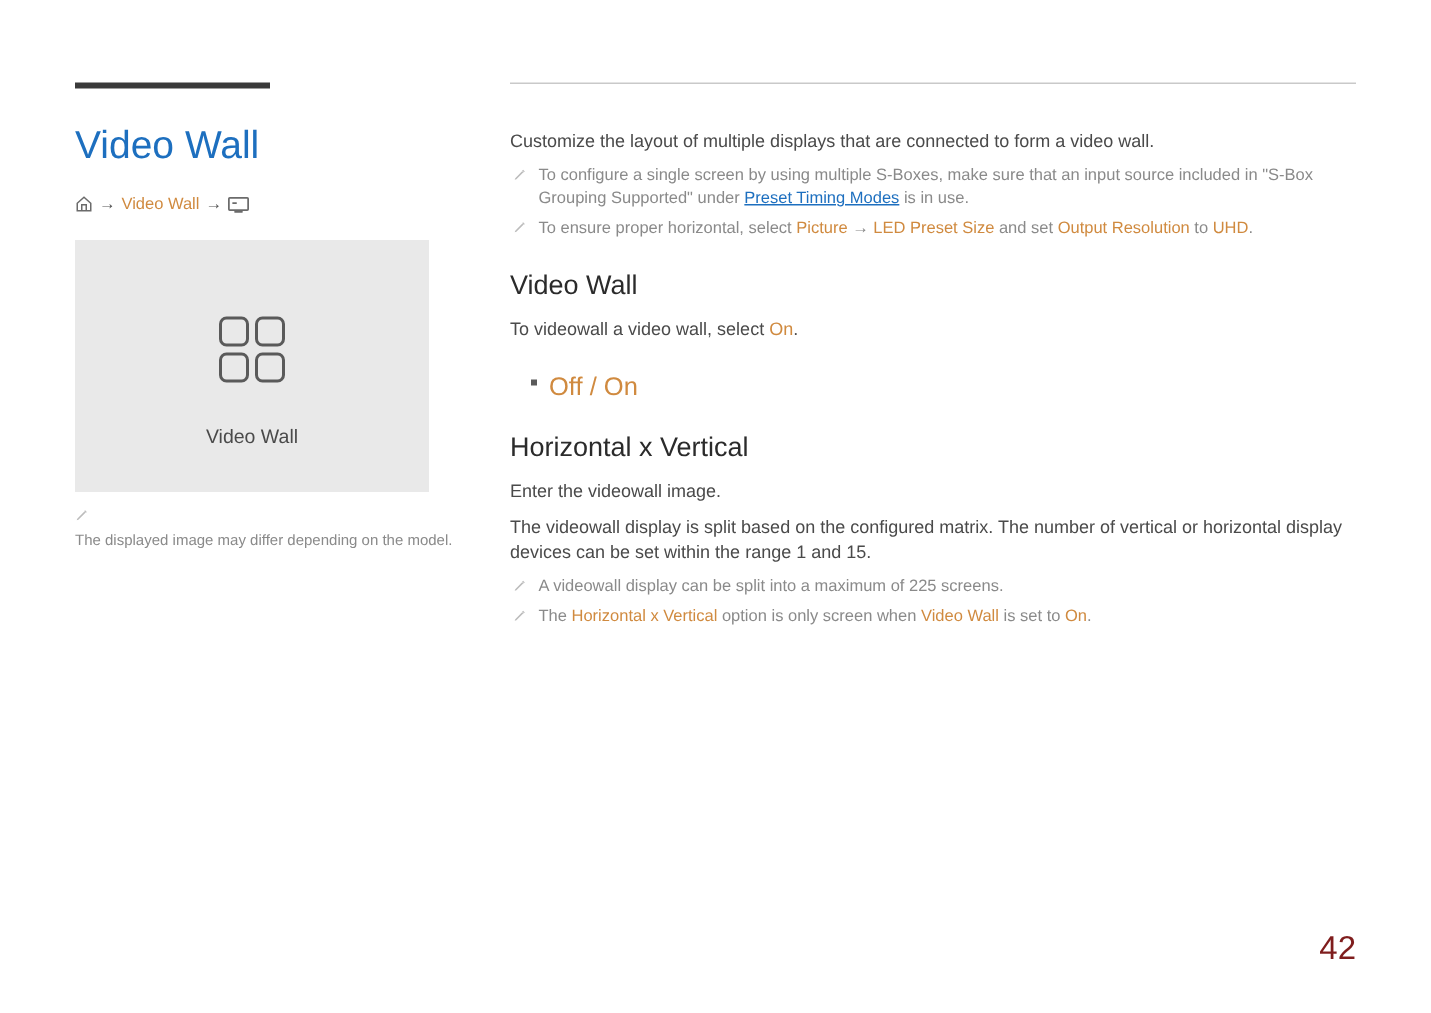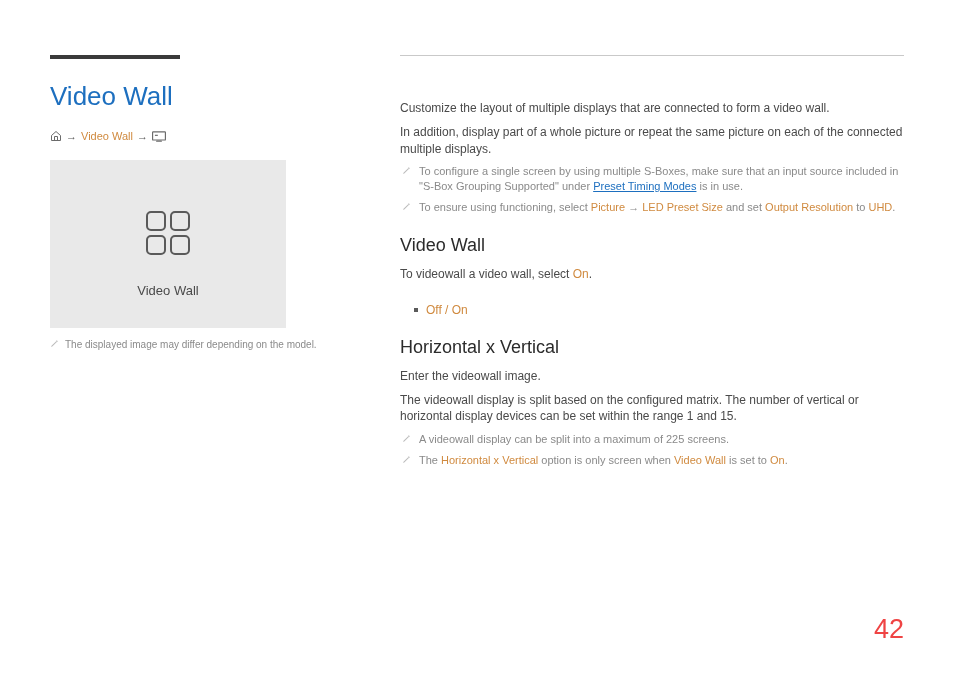--- a/index.html
+++ b/index.html
@@ -9,21 +9,20 @@
     height: 675px;
     background: #ffffff;
     font-family: Arial, Helvetica, sans-serif;
     color: #3a3a3a;
     position: relative;
   }
   .page {
     box-sizing: border-box;
     padding: 55px 50px 0 50px;
     display: flex;
-    gap: 60px;
   }
   
   .left {
     width: 290px;
     flex: 0 0 290px;
   }
   .left .rule {
     width: 130px;
     height: 4px;
     background: #3a3a3a;
@@ -74,32 +73,33 @@
     font-size: 13px;
     color: #4a4a4a;
   }
   .note-line {
     display: flex;
     gap: 6px;
     font-size: 10px;
     color: #8a8a8a;
     align-items: flex-start;
     line-height: 1.3;
+    flex-direction: column;
   }
   .pencil {
     width: 9px; height: 9px;
     flex: 0 0 auto;
     margin-top: 1px;
   }
   .pencil svg { width: 100%; height: 100%; display:block;}
   
   .right {
     flex: 1;
     border-top: 1px solid #c9c9c9;
-    padding-top: 44px;
+    padding-top: 30px;
     font-size: 12px;
     color: #4a4a4a;
   }
   .right p { margin: 0 0 7px 0; line-height: 1.4; }
   .right .note {
     display: flex;
     gap: 8px;
     font-size: 11px;
     color: #8a8a8a;
     margin-bottom: 6px;
@@ -117,37 +117,37 @@
     margin: 20px 0 10px 0;
   }
   ul.bullets {
     list-style: none;
     padding: 0 0 0 14px;
     margin: 4px 0 6px 0;
   }
   ul.bullets li {
     position: relative;
     padding-left: 12px;
-    font-size: 12px;
+    font-size: 17px;
     color: #4a4a4a;
     margin-top: 20px;
   }
   ul.bullets li::before {
     content: '';
     position: absolute;
     left: 0; top: 5px;
     width: 4px; height: 4px;
     background: #5a5a5a;
   }
   .page-num {
     position: absolute;
     right: 50px;
     bottom: 30px;
-    font-size: 27px;
-    color: #ef4444;
+    font-size: 22px;
+    color: #7f1d1d;
     font-weight: 300;
   }
 </style>
 </head>
 <body>
 
 <div class="page">
 
   <div class="left">
     <div class="rule"></div>
@@ -187,41 +187,40 @@
         <svg viewBox="0 0 24 24" fill="#bcbcbc">
             <path d="M3 21l3-1 13-13-2-2L4 18l-1 3zM18 3l3 3-2 2-3-3 2-2z"></path>
           </svg>
       </span>
       <span>The displayed image may differ depending on the model.</span>
     </div>
   </div>
 
   <div class="right">
     <p>Customize the layout of multiple displays that are connected to form a video wall.</p>
-    <p>In addition, display part of a whole picture or repeat the same picture on each of the connected multiple displays.</p>
 
     <div class="note">
       <span class="pencil">
         <svg viewBox="0 0 24 24" fill="#bcbcbc">
             <path d="M3 21l3-1 13-13-2-2L4 18l-1 3zM18 3l3 3-2 2-3-3 2-2z"></path>
           </svg>
       </span>
       <span class="body">
         <span>To configure a single screen by using multiple S-Boxes, make sure that an input source included in "S-Box Grouping Supported" under </span><span class="link">Preset Timing Modes</span><span> is in use.</span>
       </span>
     </div>
 
     <div class="note">
       <span class="pencil">
         <svg viewBox="0 0 24 24" fill="#bcbcbc">
             <path d="M3 21l3-1 13-13-2-2L4 18l-1 3zM18 3l3 3-2 2-3-3 2-2z"></path>
           </svg>
       </span>
       <span class="body">
-        <span>To ensure using functioning, select </span><span class="acc">Picture</span><span> → </span><span class="acc">LED Preset Size</span><span> and set </span><span class="acc">Output Resolution</span><span> to </span><span class="acc">UHD</span><span>.</span>
+        <span>To ensure proper horizontal, select </span><span class="acc">Picture</span><span> → </span><span class="acc">LED Preset Size</span><span> and set </span><span class="acc">Output Resolution</span><span> to </span><span class="acc">UHD</span><span>.</span>
       </span>
     </div>
 
     <h2>Video Wall</h2>
     <p>
       <span>To videowall a video wall, select </span><span class="acc">On</span><span>.</span>
     </p>
     <ul class="bullets">
       <li><span class="acc">Off / On</span></li>
     </ul>

